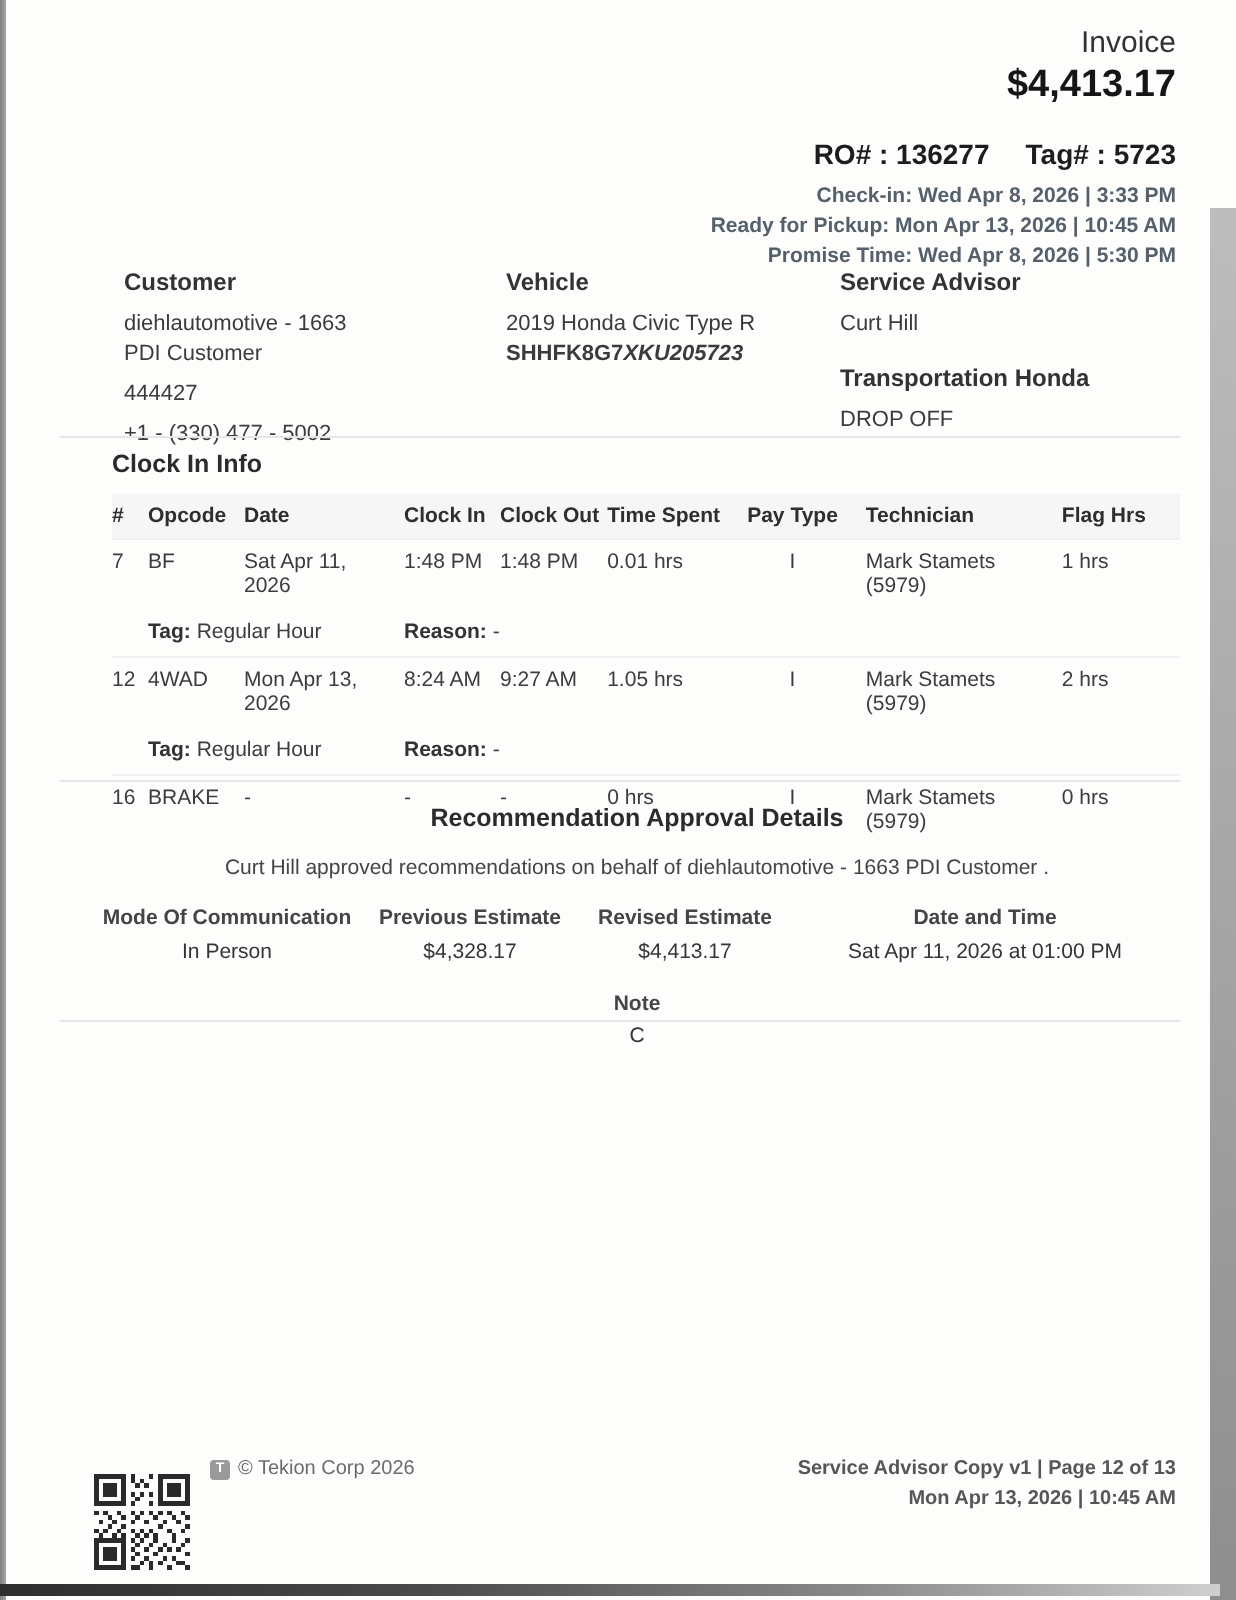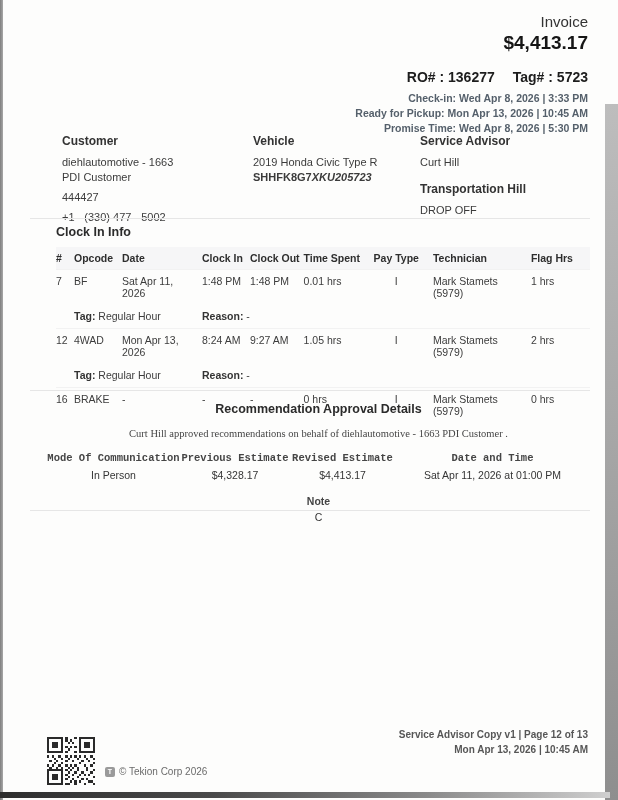--- a/index.html
+++ b/index.html
@@ -42,30 +42,30 @@
   col.c-out{width:52px} col.c-spent{width:70px} col.c-pay{width:52px} col.c-tech{width:98px}
   td.num { word-break:break-all; line-height:12px; max-width:14px; }
   th.pay, td.pay { text-align:center; padding-right:14px; }
   td.date { white-space:pre-line; }
   tr.data-row td { border-top:1px solid #f2f2f2; }
   tr.tag-row td { padding-top:6px; padding-bottom:6px; }
   .b { font-weight:bold; color:#333; }
 
   
   .rec { position:absolute; top:402px; left:47px; right:28px;text-align:center; }
-  .rec-summary { margin-top:12px; font-size:10.5px; color:#454545;font-family:Liberation Serif, serif; }
+  .rec-summary { margin-top:12px; font-size:10.5px; color:#454545; }
   .rec-grid { margin-top:13px; display:grid; grid-template-columns:133px 110px 105px 1fr; }
-  .rec-label { font-size:10.5px; font-weight:600; color:#454545;font-family:Liberation Mono, monospace; }
+  .rec-label { font-size:10.5px; font-weight:600; color:#454545; }
   .rec-value { margin-top:5px; font-size:10.5px; color:#353535; }
   .note-label { margin-top:14px; font-size:10.5px; font-weight:600; color:#454545; }
   .note-value { margin-top:4px; font-size:10.5px; color:#353535; }
 
   
   .qr { position:absolute; left:47px; top:737px; width:48px; height:48px; }
-  .tek-line { position:absolute; left:105px; top:766px; display:flex; align-items:center; gap:4px; font-size:10px; color:#6b6b6b; }
+  .tek-line { position:absolute; left:105px; top:729px; display:flex; align-items:center; gap:4px; font-size:10px; color:#6b6b6b; }
   .tek-logo { width:10px; height:10px; background:#9a9a9a; border-radius:2px; color:#fff; font-size:7px; font-weight:bold; display:flex; align-items:center; justify-content:center; line-height:1; }
   .foot-right { position:absolute; right:30px; top:727px; text-align:right; font-size:10px; font-weight:600; color:#565656; line-height:15px; }
 </style>
 </head>
 <body>
 
 <div class="page">
 
   <div class="edge-left"></div>
   <div class="edge-right"></div>
@@ -94,21 +94,21 @@
     </div>
     <div>
       <div class="blk-title">Vehicle</div>
       <div class="blk-line">2019 Honda Civic Type R</div>
       <div class="blk-line vin"><span>SHHFK8G7</span><span class="it">XKU205723</span></div>
     </div>
     <div>
       <div class="blk-title">Service Advisor</div>
       <div class="blk-line">Curt Hill</div>
       <div class="transport">
-        <div class="blk-title">Transportation Hill</div>
+        <div class="blk-title">Transportation Honda</div>
         <div class="blk-line">DROP OFF</div>
       </div>
     </div>
   </div>
 
   <div class="divider d1"></div>
 
   <div class="clock">
     <div class="sec-title">Clock In Info</div>
     <table>

